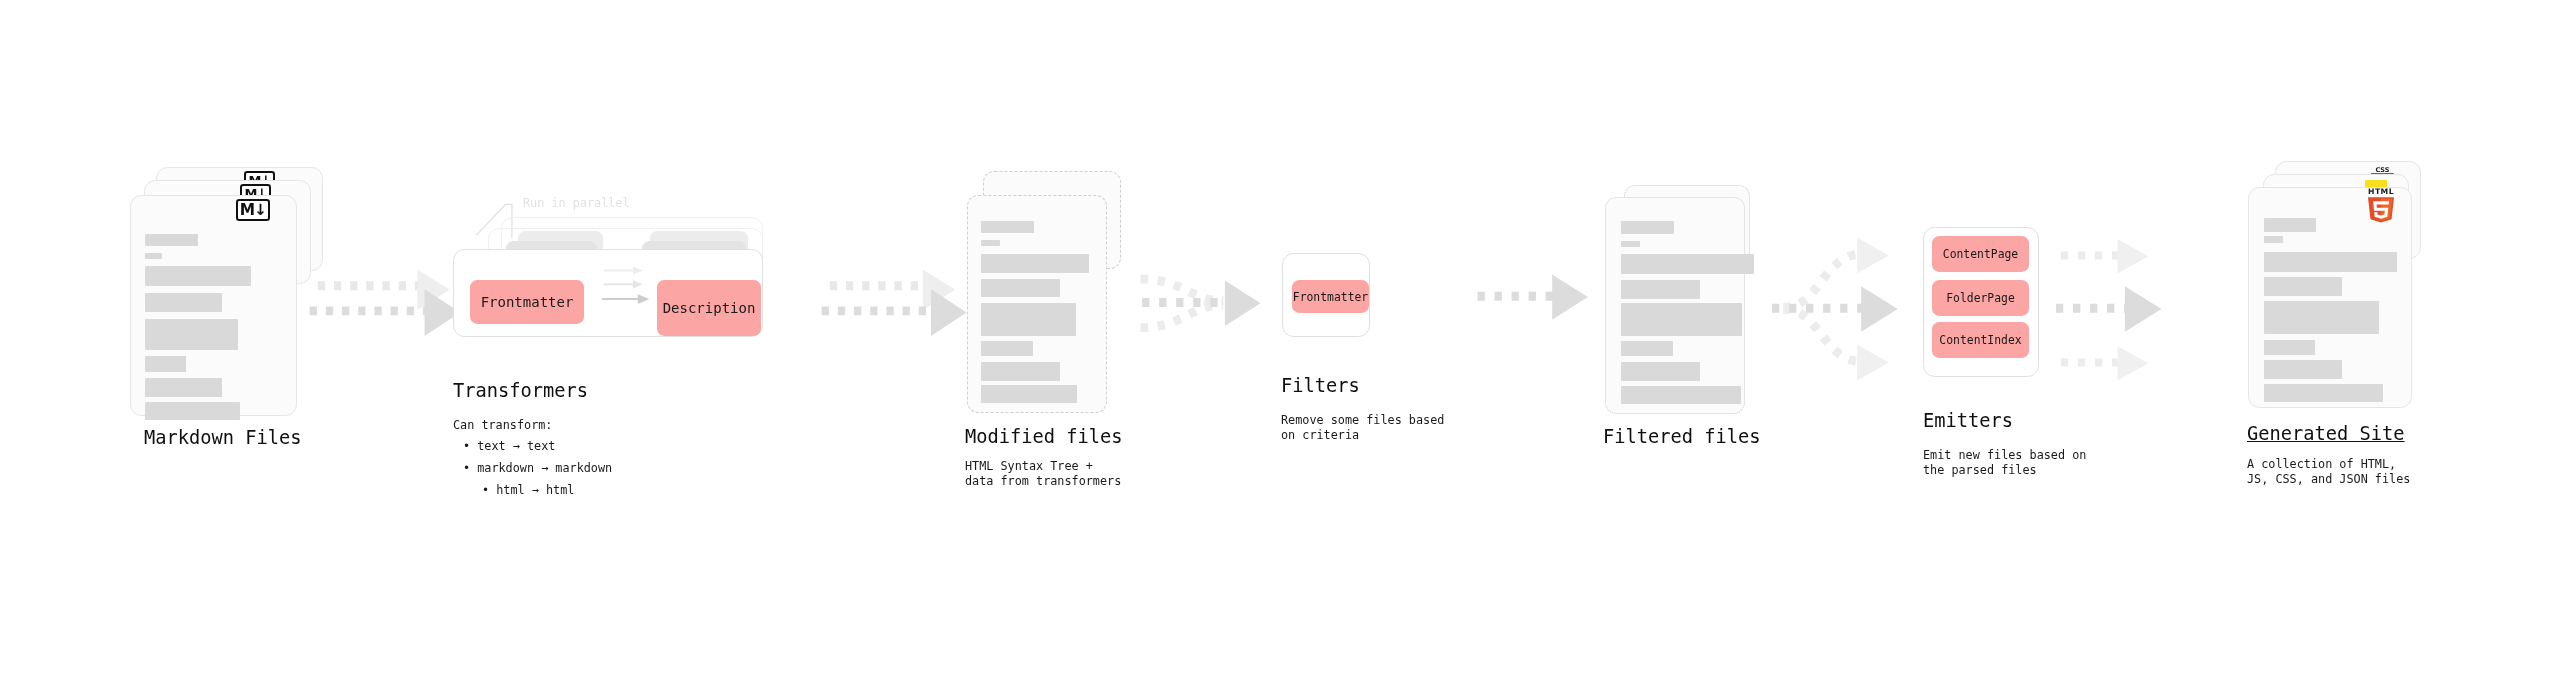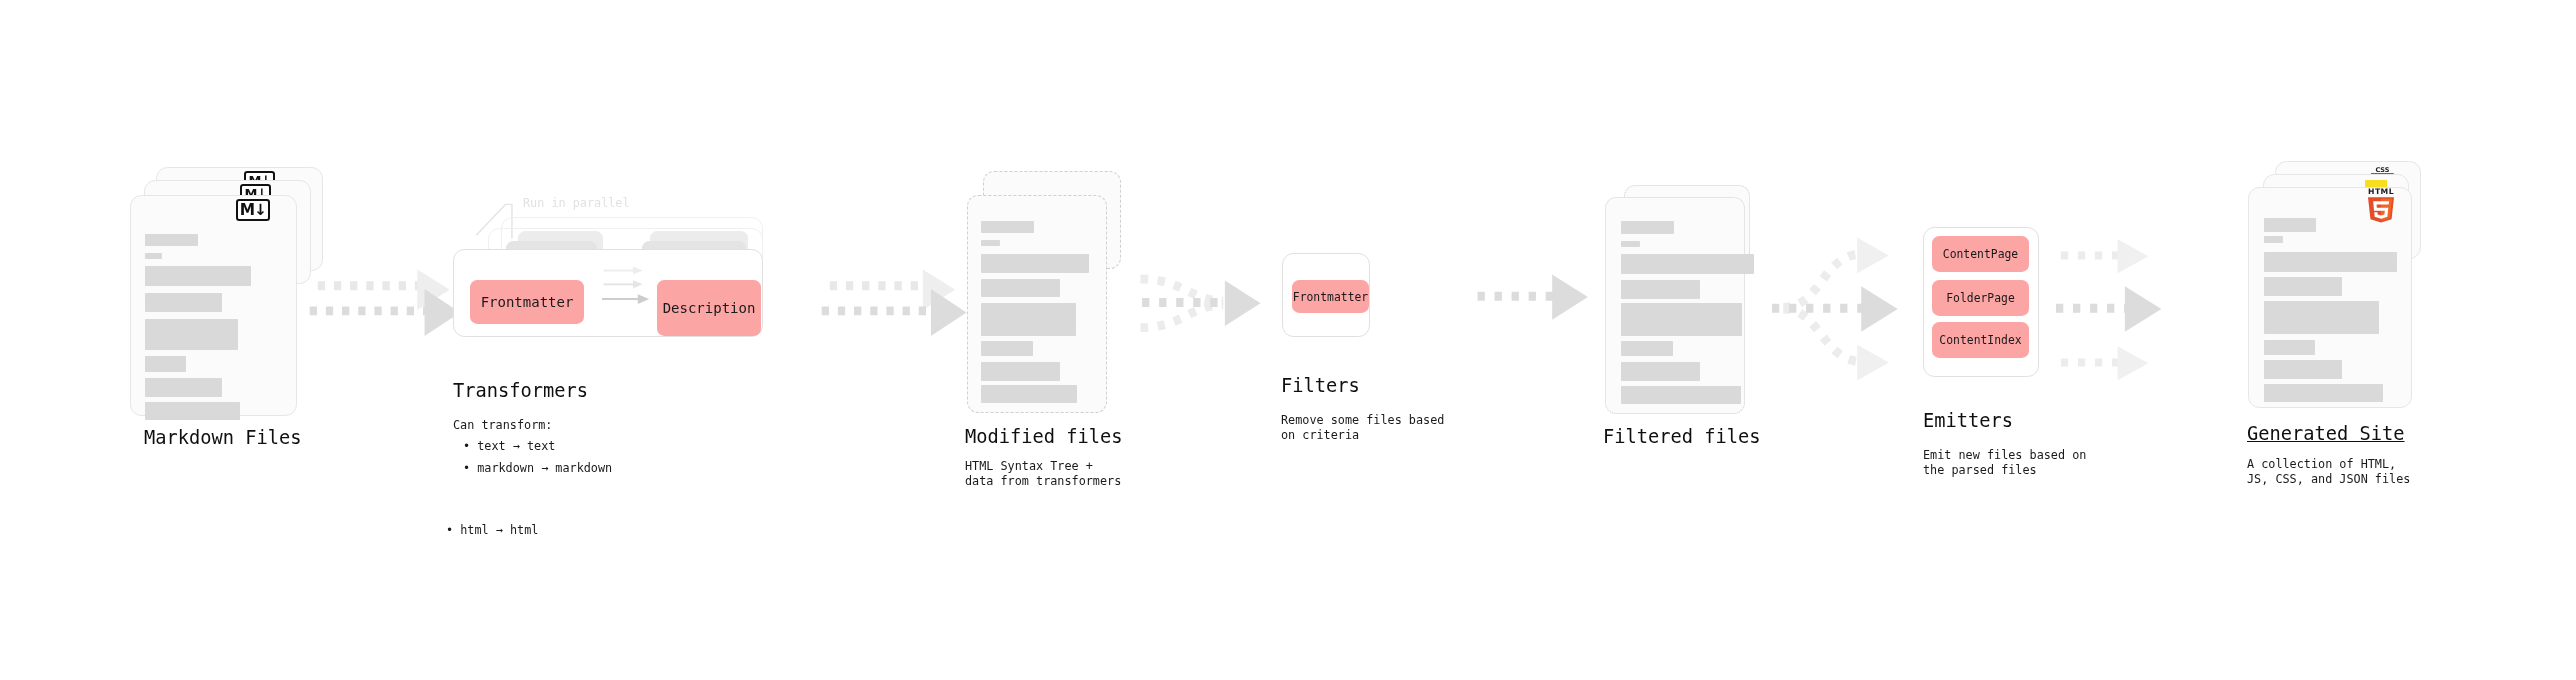--- a/index.html
+++ b/index.html
@@ -169,21 +169,21 @@
       </g>
     </svg>
 
     <div class="pill" style="left:470px;top:280px;width:114px;height:44px;">Frontmatter</div>
     <div class="pill" style="left:657px;top:280px;width:104px;height:56px;">Description</div>
 
     <div class="title" style="left:453px;top:380px;">Transformers</div>
     <div class="sub" style="left:453px;top:418px;">Can transform:</div>
     <div class="bullets" style="left:463px;top:439px;">• text → text</div>
     <div class="bullets" style="left:463px;top:461px;">• markdown → markdown</div>
-    <div class="bullets" style="left:446px;top:483px;margin-top:40px;">• html → html</div>
+    <div class="bullets" style="left:482px;top:483px;">• html → html</div>
   </div>
 
   <svg style="left:813px;top:268px;width:163px;height:89px;" viewBox="0 0 200 110" width="163" height="89">
     <g stroke="#e8e8e8" stroke-width="11" stroke-dasharray="9 11" fill="none">
       <line x1="20" y1="22" x2="140" y2="22"></line>
     </g>
     <polygon points="135,2 175,27 135,52" fill="#eeeeee"></polygon>
     <g stroke="#dcdcdc" stroke-width="11" stroke-dasharray="9 11" fill="none">
       <line x1="10" y1="53" x2="152" y2="53"></line>
     </g>

